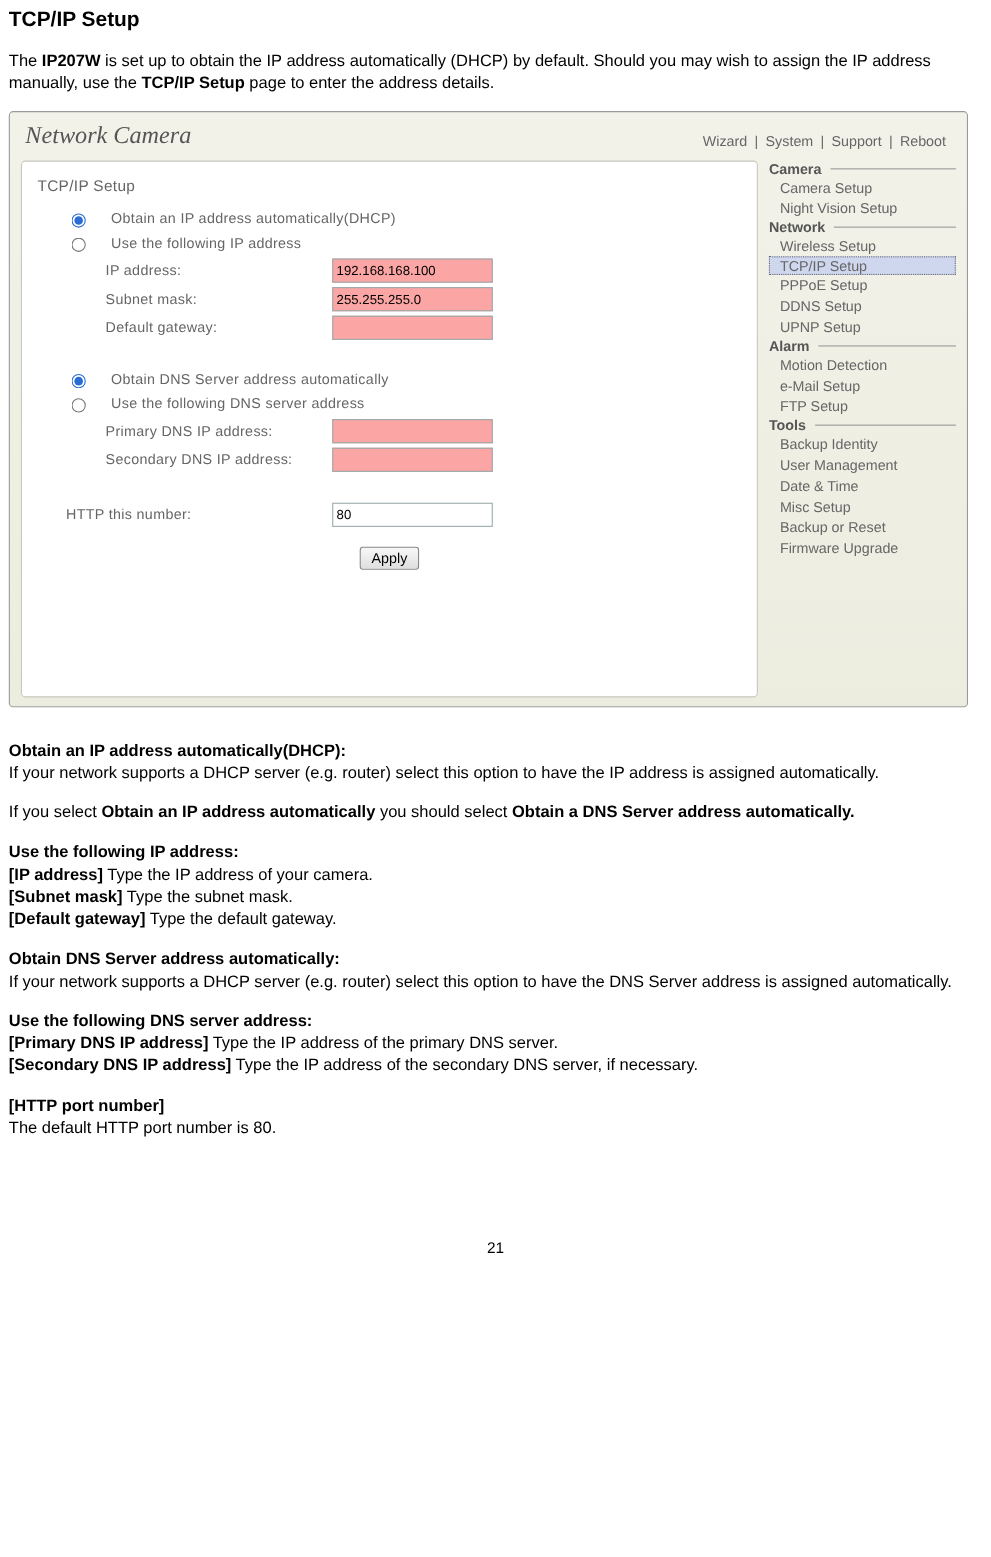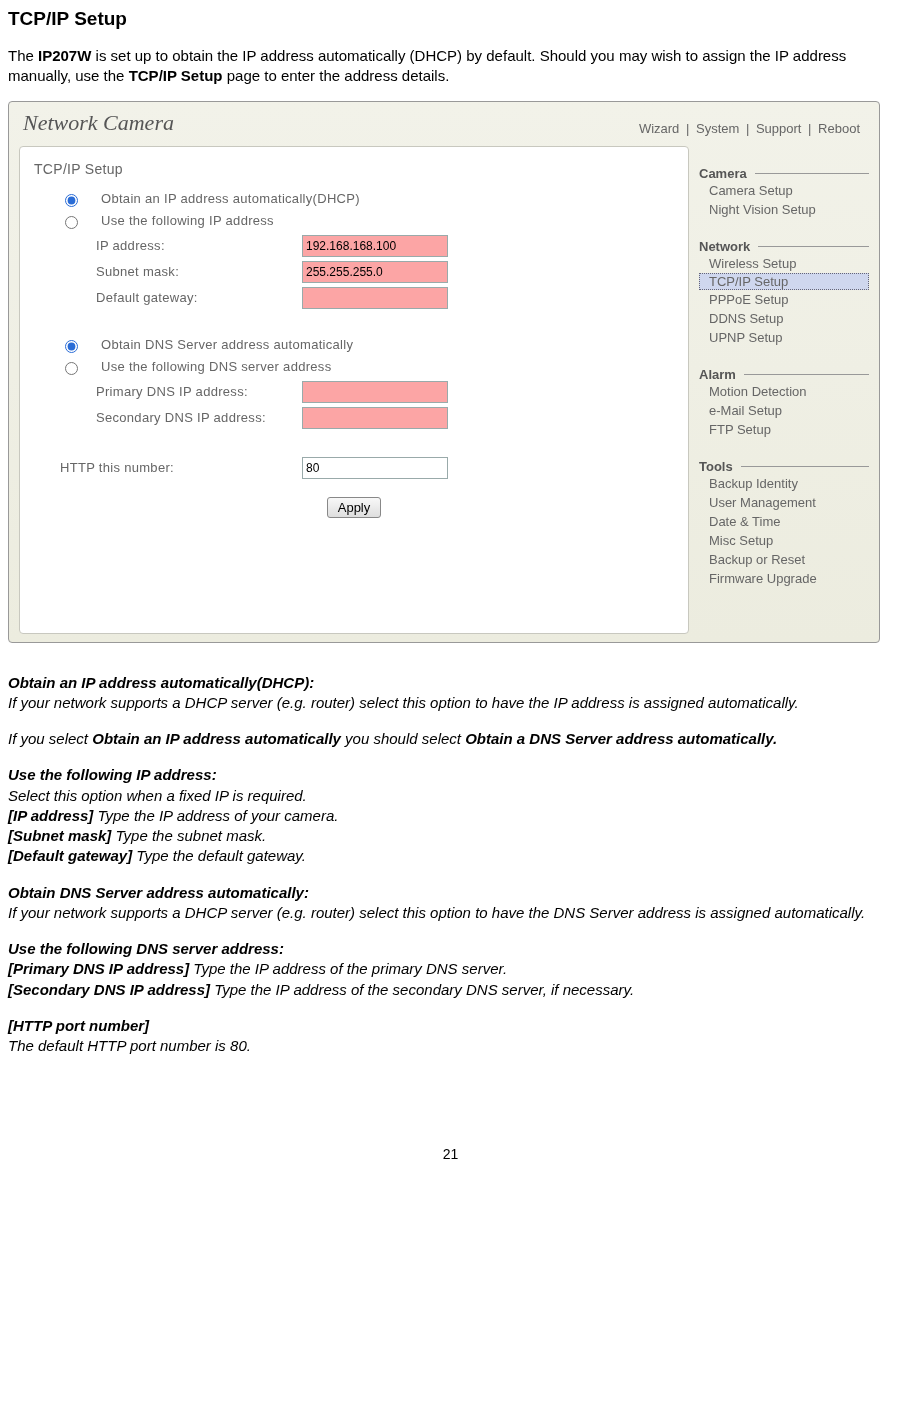--- a/index.html
+++ b/index.html
@@ -89,32 +89,32 @@
   }
   .sidebar {
     width:170px;
     font-size:13px;
     color:#666;
   }
   .sidebar .cat {
     font-weight:bold;
     color:#555;
     display:flex; align-items:center; gap:4px;
-    margin-top:20px;
+    margin-top:0;
   }
   .sidebar .cat .line { flex:1; border-top:1px solid #999; margin-left:4px; }
   .sidebar .item { padding:2px 0 2px 10px; white-space:nowrap; }
   .sidebar .item.selected {
     background:#cfd7ee;
     border:1px dotted #667;
     padding:0 0 0 9px;
   }
   .explain { margin-top:30px; line-height:1.35; }
   .explain p { margin:0; }
-  .explain .blk { margin-bottom:16px;font-style:italic; }
+  .explain .blk { margin-bottom:16px; }
   .pagenum { text-align:center; font-size:14px; margin-top:90px; }
 </style>
 </head>
 <body>
 
 <h1 class="page-heading">TCP/IP Setup</h1>
 
 <p class="intro">
   <span>The </span><span class="bold">IP207W</span><span> is set up to obtain the IP address automatically (DHCP) by default. Should you may wish to assign the IP address manually, use the </span><span class="bold">TCP/IP Setup</span><span> page to enter the address details.</span>
 </p>
@@ -233,21 +233,20 @@
   </div>
 
   <div class="blk">
     <p>
       <span>If you select </span><span class="bold">Obtain an IP address automatically</span><span> you should select </span><span class="bold">Obtain a DNS Server address automatically.</span>
     </p>
   </div>
 
   <div class="blk">
     <p><span class="bold">Use the following IP address:</span></p>
-    <p>Select this option when a fixed IP is required.</p>
     <p><span class="bold">[IP address]</span><span> Type the IP address of your camera.</span></p>
     <p><span class="bold">[Subnet mask]</span><span> Type the subnet mask.</span></p>
     <p><span class="bold">[Default gateway]</span><span> Type the default gateway.</span></p>
   </div>
 
   <div class="blk">
     <p><span class="bold">Obtain DNS Server address automatically:</span></p>
     <p>If your network supports a DHCP server (e.g. router) select this option to have the DNS Server address is assigned automatically.</p>
   </div>
 

